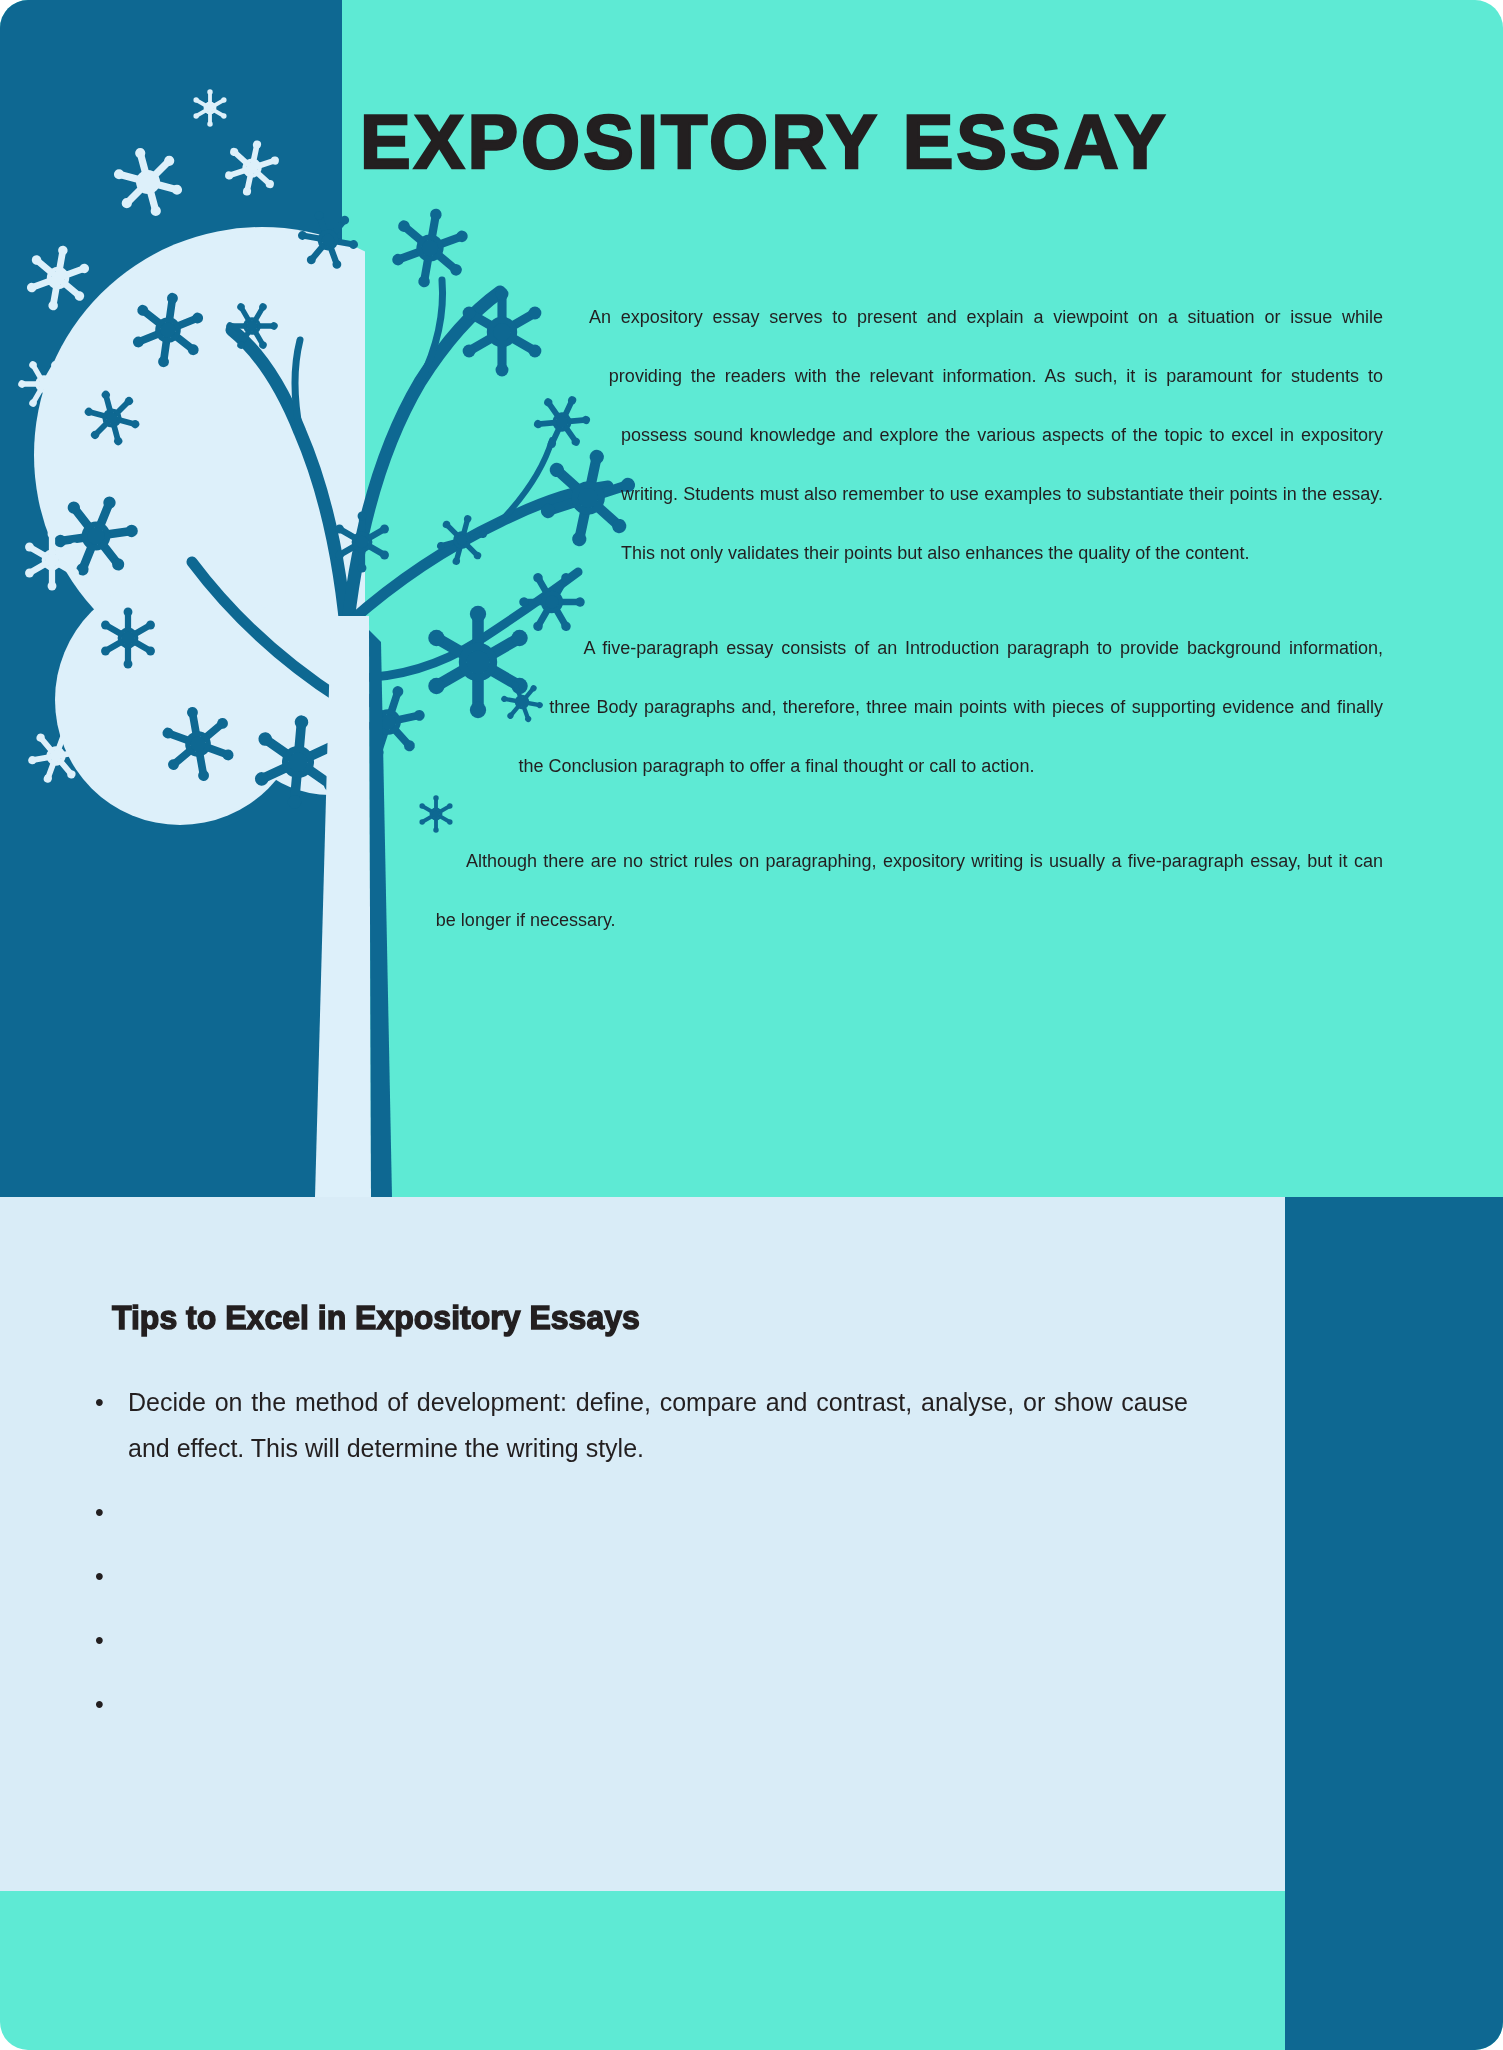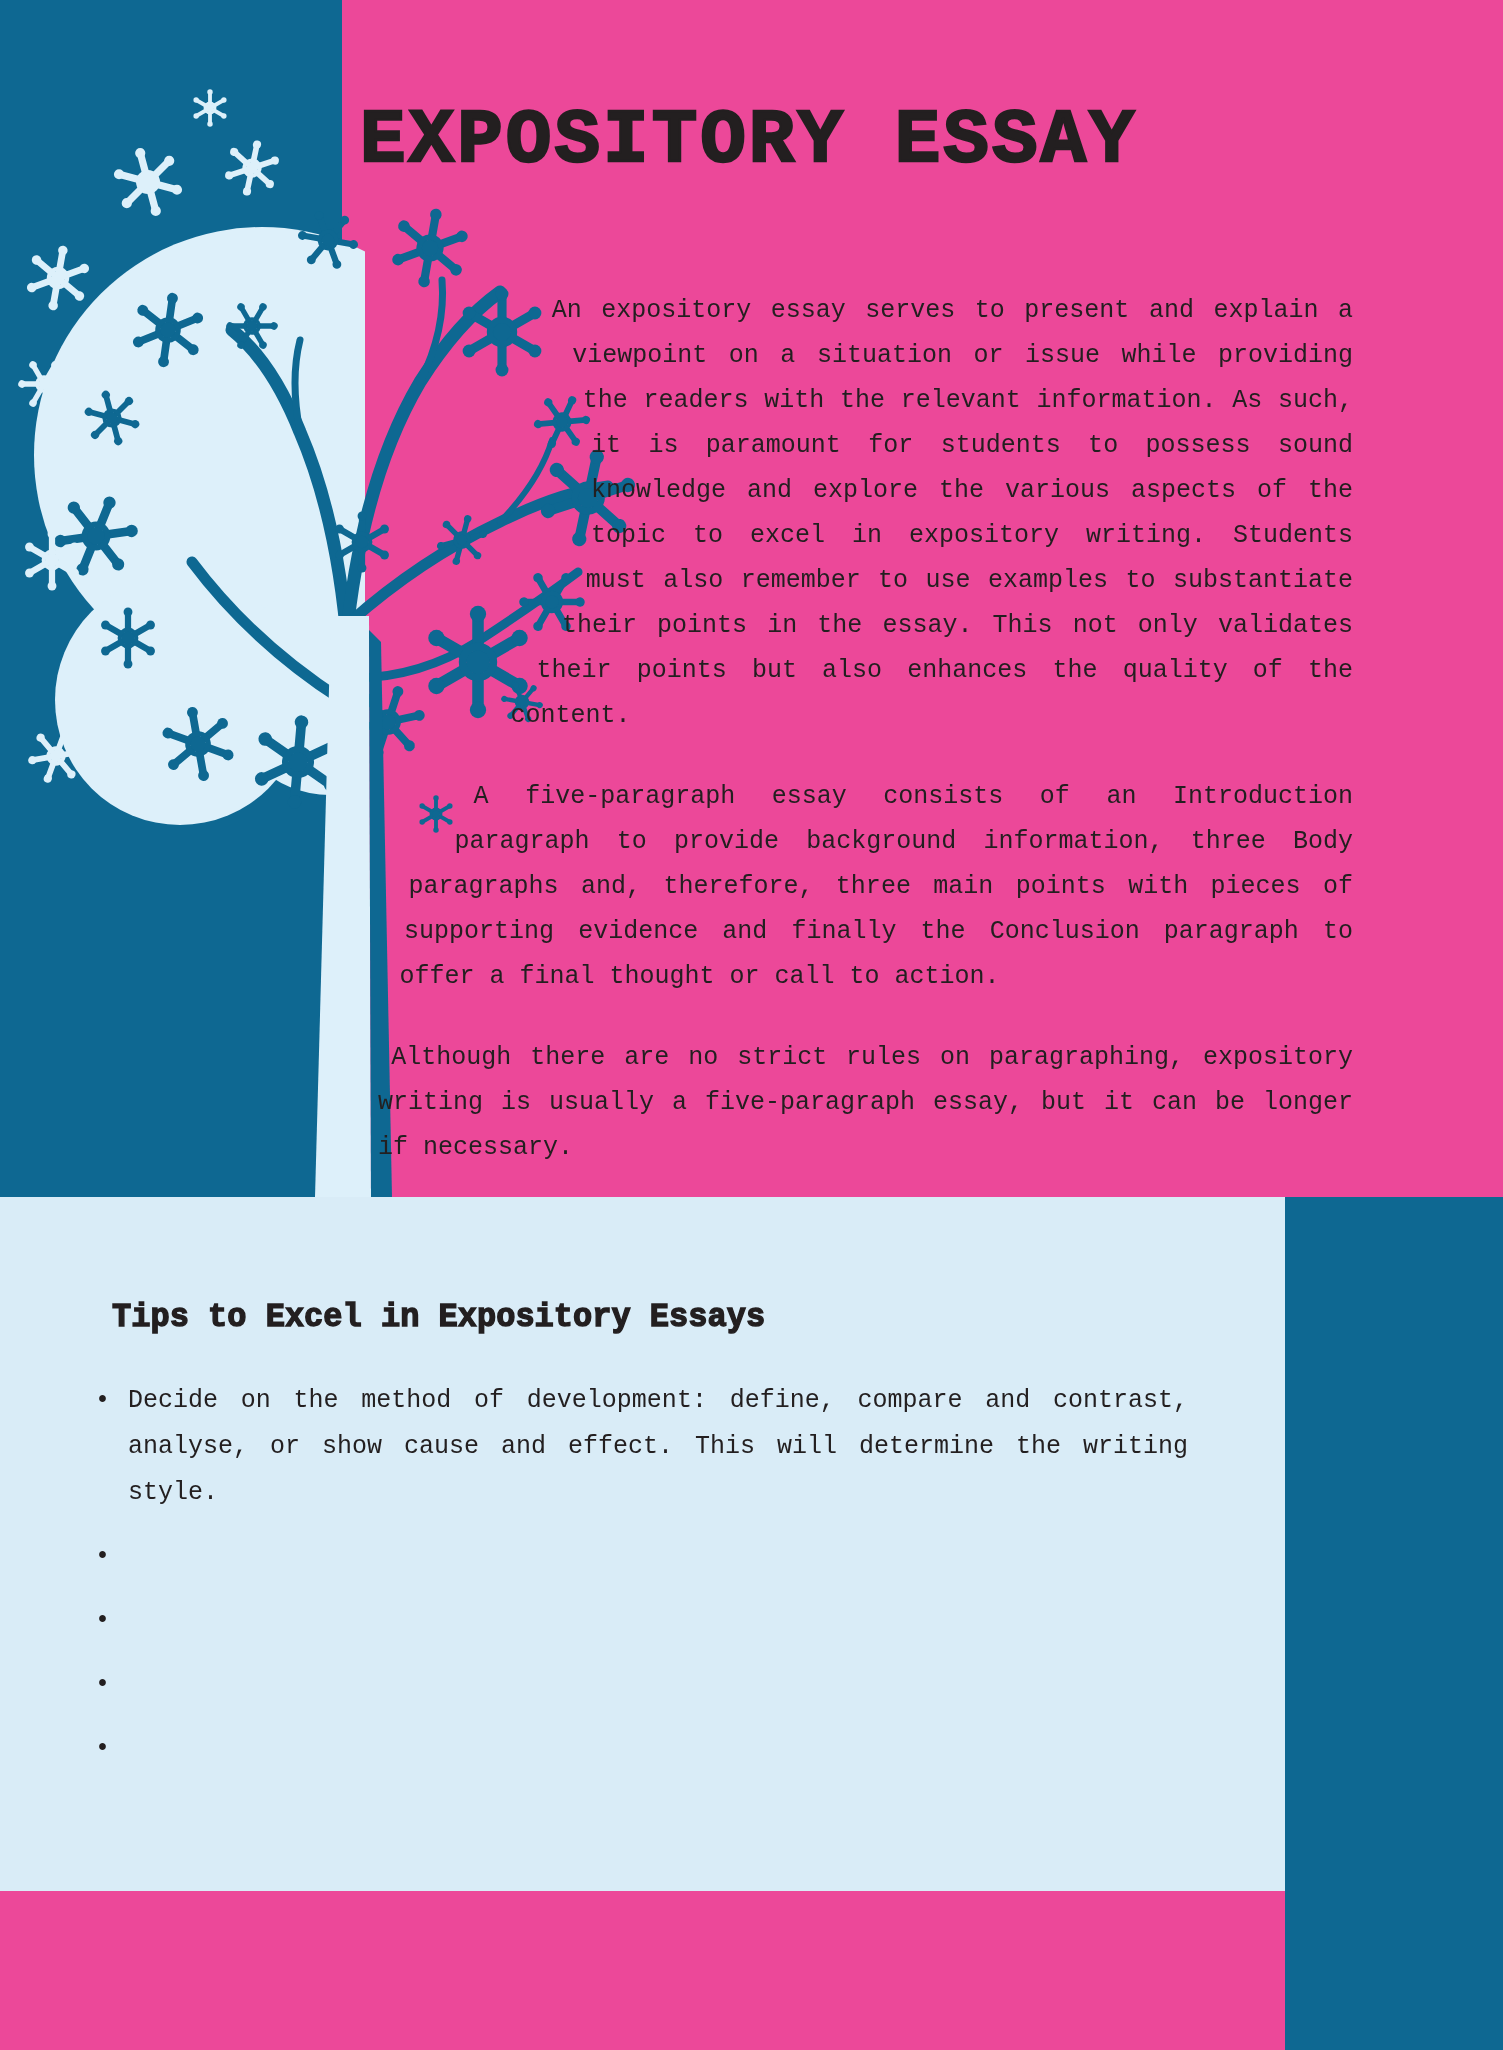--- a/index.html
+++ b/index.html
@@ -1,30 +1,31 @@
 <!DOCTYPE html>
 <html><head>
 <meta charset="utf-8">
 <style>
   html,body { margin:0; padding:0; background:#ffffff; }
   .page {
     position:relative; width:1503px; height:2050px; overflow:hidden;
-    background:#ec4899; color:#231f20;
-    font-family:Liberation Mono, monospace;
+    background:#5eead4; color:#231f20;
+    font-family:Liberation Sans, sans-serif;
+    border-radius:28px;
   }
   .left-col { position:absolute; left:0; top:0; width:342px; height:1197px; background:#0e6892; }
   .tree-svg { position:absolute; left:0; top:0; }
   .doc-title {
     position:absolute; left:360px; top:98px; margin:0;
     font-size:76px; font-weight:900; letter-spacing:3px; white-space:nowrap;
     -webkit-text-stroke:2.4px #231f20; color:#231f20;
   }
   .intro {
-    position:absolute; left:378px; top:288px; width:975px;
-    font-size:25px; line-height:45px; text-align:justify;
+    position:absolute; left:408px; top:288px; width:975px;
+    font-size:18px; line-height:59px; text-align:justify;
   }
   .intro p { margin:0 0 36px 0; }
   .tree-spacer {
     float:left; width:215px; height:760px;
     shape-outside:polygon(0 0,150px 0,192px 80px,213px 170px,213px 260px,176px 330px,
                           118px 430px,78px 530px,32px 562px,12px 760px,0 760px);
   }
   .tips-section { position:absolute; left:0; top:1197px; width:1285px; height:694px; background:#d9ecf7; }
   .tips-heading {
     margin:102px 0 0 112px; font-size:33px; font-weight:900; color:#231f20;

